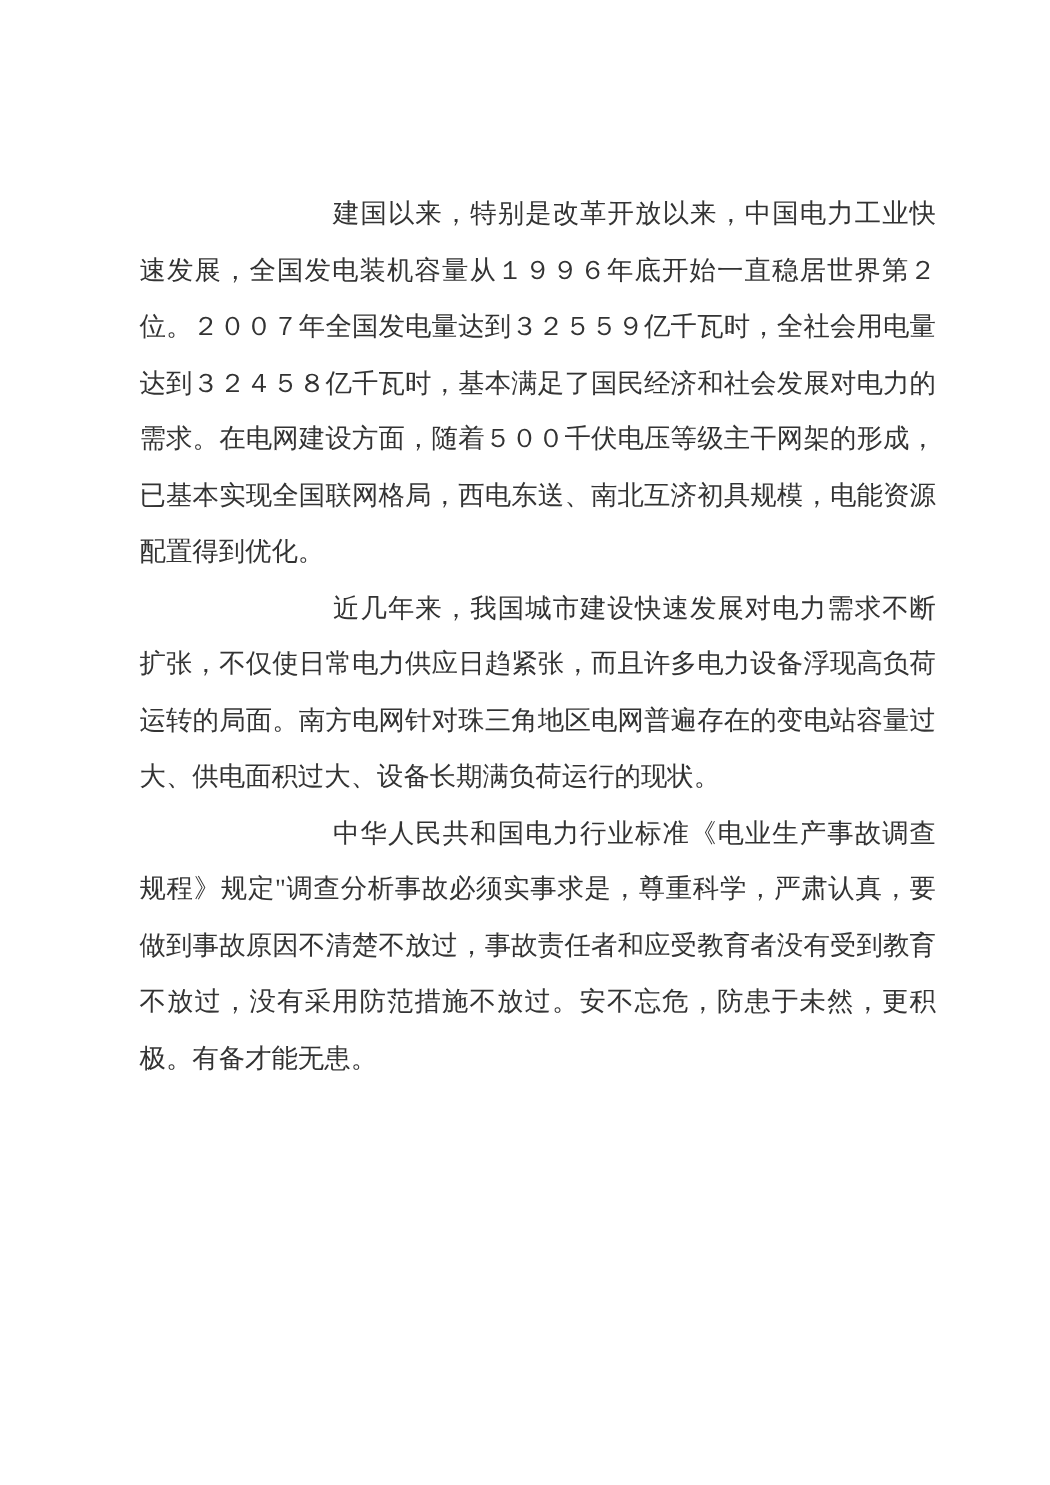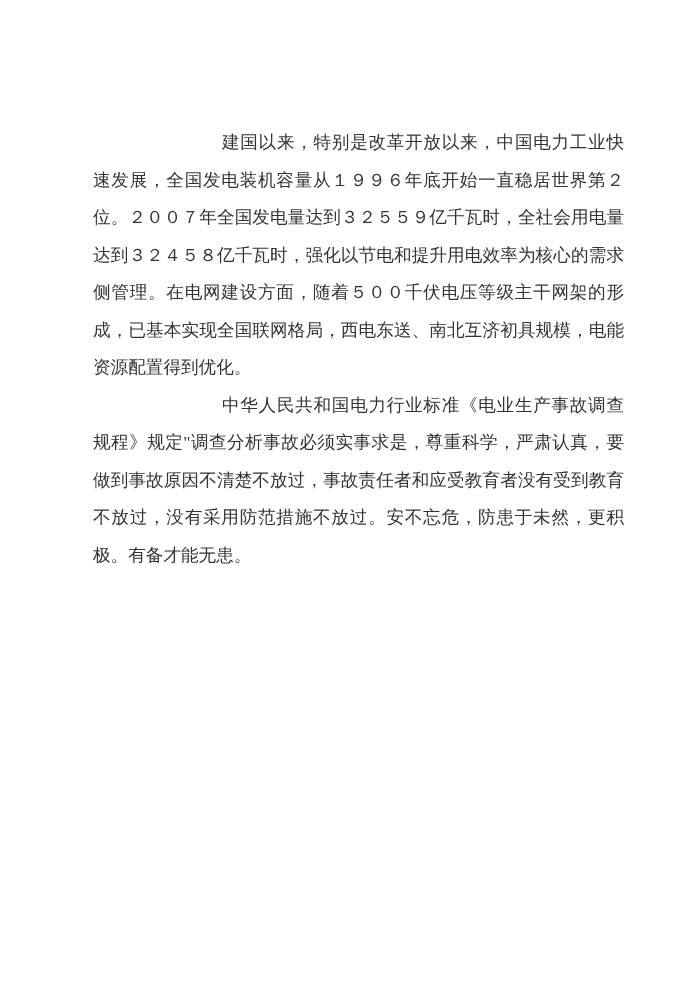--- a/index.html
+++ b/index.html
@@ -32,16 +32,17 @@
     text-indent: 129px;
     word-break: break-all;
     overflow-wrap: break-word;
   }
 </style>
 </head>
 <body>
 
 <div class="page">
   <div class="content">
-    <p class="para">建国以来，特别是改革开放以来，中国电力工业快速发展，全国发电装机容量从１９９６年底开始一直稳居世界第２位。２００７年全国发电量达到３２５５９亿千瓦时，全社会用电量达到３２４５８亿千瓦时，强化以节电和提升用电效率为核心的需求侧管理。在电网建设方面，随着５００千伏电压等级主干网架的形成，已基本实现全国联网格局，西电东送、南北互济初具规模，电能资源配置得到优化。</p>
+    <p class="para">建国以来，特别是改革开放以来，中国电力工业快速发展，全国发电装机容量从１９９６年底开始一直稳居世界第２位。２００７年全国发电量达到３２５５９亿千瓦时，全社会用电量达到３２４５８亿千瓦时，基本满足了国民经济和社会发展对电力的需求。在电网建设方面，随着５００千伏电压等级主干网架的形成，已基本实现全国联网格局，西电东送、南北互济初具规模，电能资源配置得到优化。</p>
+    <p class="para">近几年来，我国城市建设快速发展对电力需求不断扩张，不仅使日常电力供应日趋紧张，而且许多电力设备浮现高负荷运转的局面。南方电网针对珠三角地区电网普遍存在的变电站容量过大、供电面积过大、设备长期满负荷运行的现状。</p>
     <p class="para">中华人民共和国电力行业标准《电业生产事故调查规程》规定"调查分析事故必须实事求是，尊重科学，严肃认真，要做到事故原因不清楚不放过，事故责任者和应受教育者没有受到教育不放过，没有采用防范措施不放过。安不忘危，防患于未然，更积极。有备才能无患。</p>
   </div>
 </div>
 
 </body></html>

